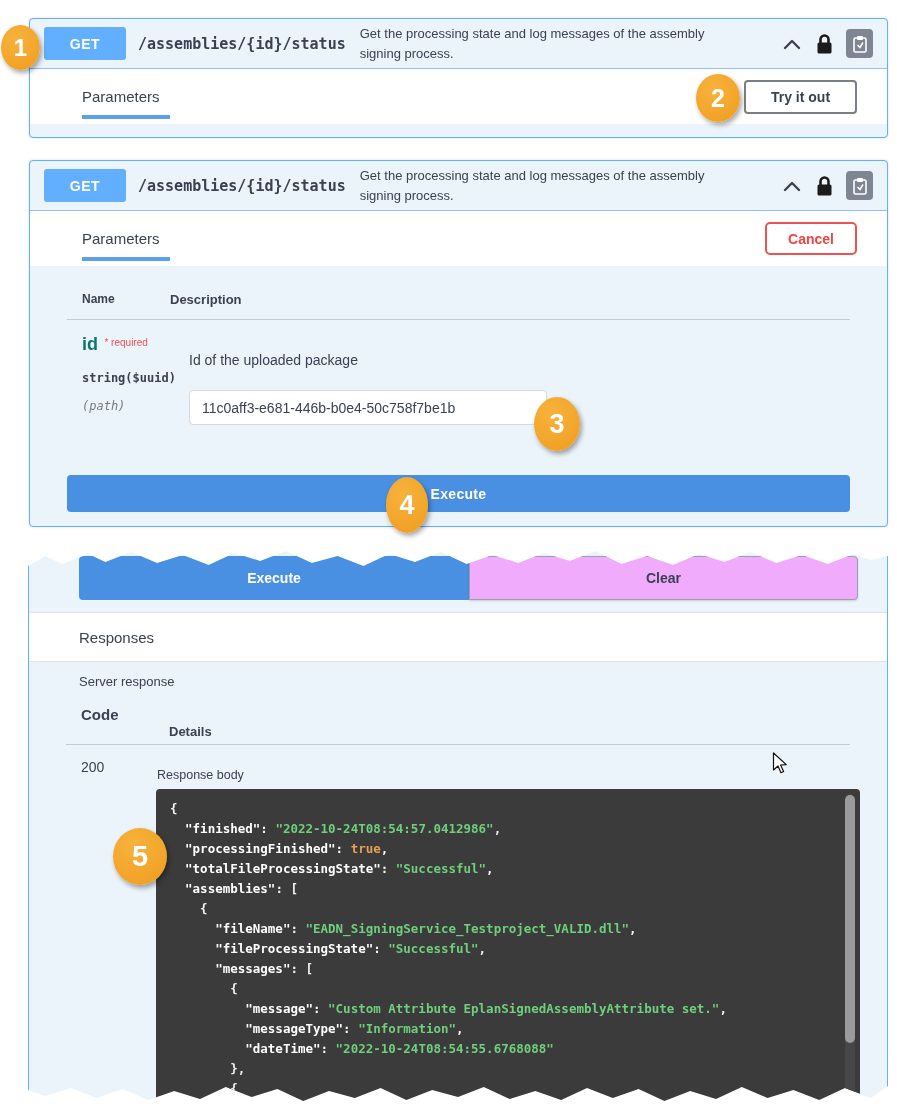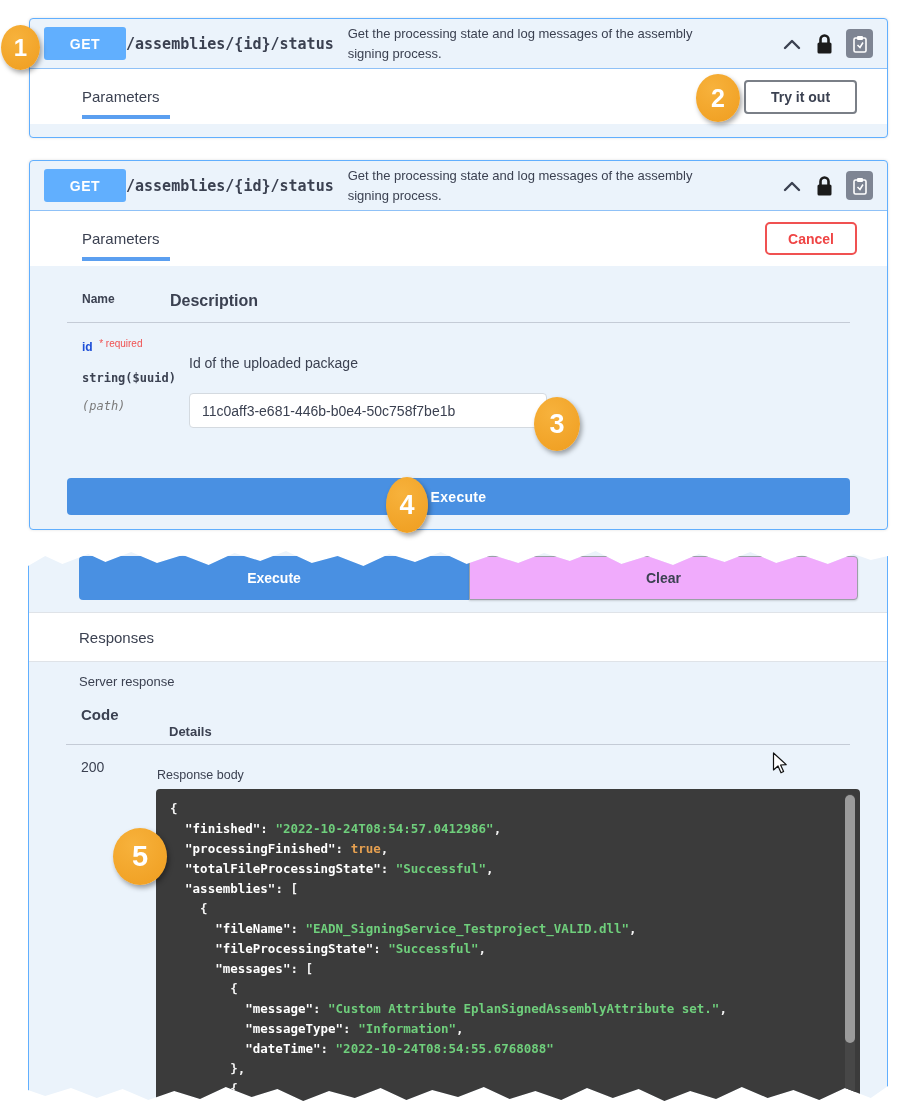--- a/index.html
+++ b/index.html
@@ -18,21 +18,21 @@
     border-bottom:1px solid #8fc1f7;
   }
   .method-badge {
     display:flex; align-items:center; justify-content:center;
     width:82px; height:33px; background:#61affe; color:#fff;
     font-size:14px; font-weight:bold; border-radius:3px; letter-spacing:.5px;
     flex:0 0 auto;
   }
   .op-path {
     font-family:"DejaVu Sans Mono", monospace; font-weight:bold; font-size:15px;
-    color:#3b4151; flex:0 0 auto;
+    color:#3b4151; margin-left:12px; flex:0 0 auto;
   }
   .op-desc {
     font-size:13px; line-height:1.5; color:#3b4151; margin-left:14px;
     width:352px; flex:0 0 auto;
   }
   .op-summary .spacer { flex:1; }
   .icon-btn { display:flex; align-items:center; justify-content:center; cursor:pointer; }
   .chevron { margin-right:14px; }
   .lock { margin-right:12px; }
   .copy-btn {
@@ -60,24 +60,24 @@
     font-family:"Liberation Sans", sans-serif;
     font-size:14px; font-weight:bold; color:#ef4444; cursor:pointer;
   }
 
   .bottom-sliver { height:13px; }
 
   
   .params-area { position:relative; padding:26px 37px 0 37px; }
   .param-headers { display:flex; padding-bottom:12px; border-bottom:1px solid rgba(59,65,81,.22); }
   .ph-name { width:88px; font-size:12px; font-weight:bold; margin-left:15px; }
-  .ph-desc { font-size:16px; font-weight:bold; }
+  .ph-desc { font-size:13px; font-weight:bold; }
   .param-row { display:flex; padding:14px 0 0 15px; }
   .param-left { width:88px; flex:0 0 auto; }
-  .pname { font-size:12px; font-weight:bold; color:#1d4ed8; }
+  .pname { font-size:18px; font-weight:bold; color:#0f766e; }
   .prequired { font-size:10px; color:#f05151; vertical-align:4px; margin-left:2px; }
   .ptype { font-family:"DejaVu Sans Mono", monospace; font-size:12px; font-weight:bold; margin-top:16px; }
   .ploc { font-family:"DejaVu Sans Mono", monospace; font-size:12px; font-style:italic; color:#7a7a7a; margin-top:14px; }
   .param-right { padding-left:19px; }
   .pdesc { font-size:14px; margin-top:18px; }
   .pinput {
     display:block; margin-top:22px; width:358px; height:35px;
     border:1px solid #d4dae0; border-radius:4px; background:#fff;
     font-family:"Liberation Sans", sans-serif; font-size:14px; color:#3b4151; padding:16px 12px;
   }

